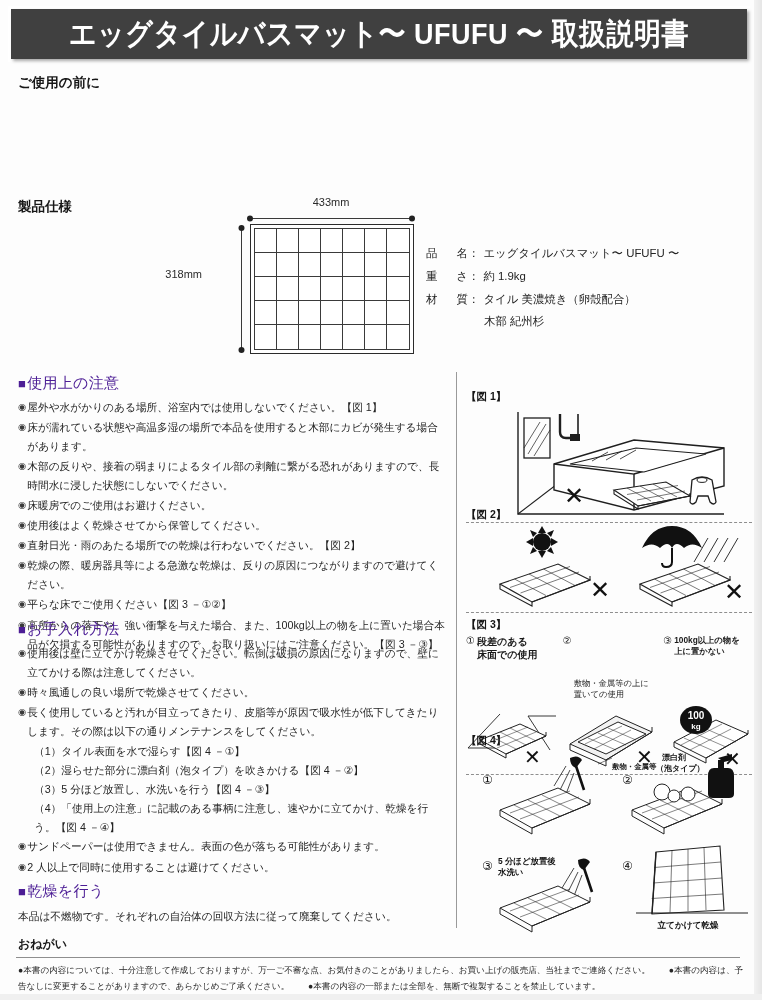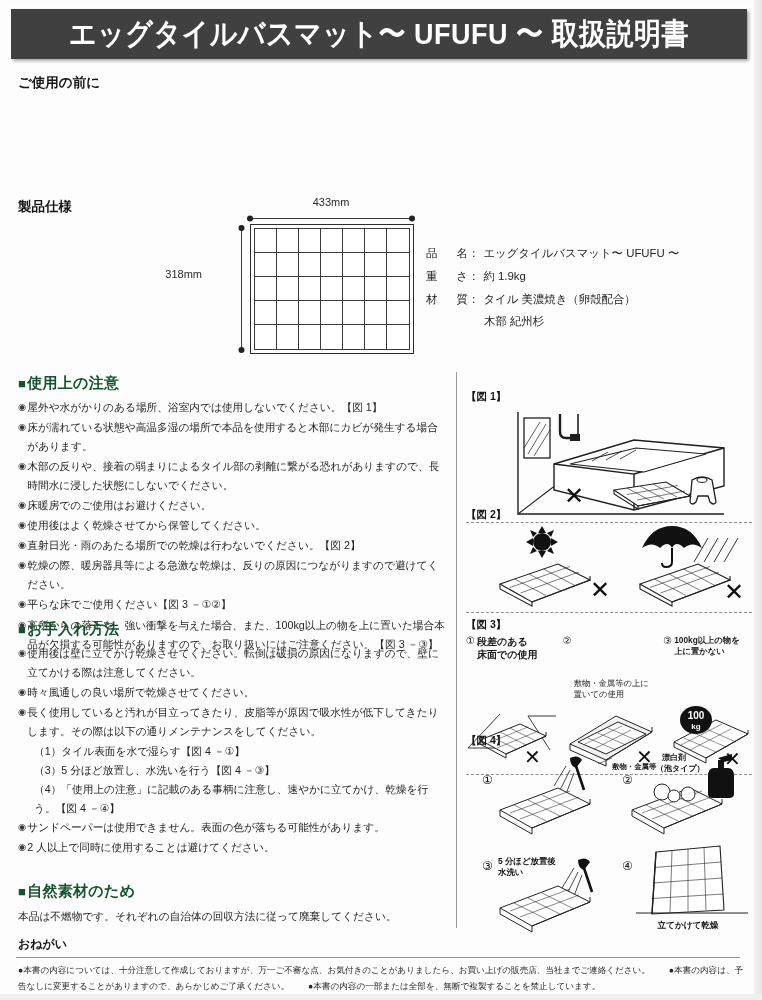--- a/index.html
+++ b/index.html
@@ -98,21 +98,21 @@
 
   .spec-list { position: absolute; left: 236px; top: 46px; font-size: 11.4px; line-height: 2.0; color: #232323; }
   .spec-row { display: flex; }
   .spec-key { width: 42px; display: flex; justify-content: space-between; }
   .spec-colon { margin: 0 4px 0 0; }
   .spec-cont { padding-left: 58px; }
 
   
   .lcol { position: absolute; left: 18px; width: 428px; }
   .sec-head {
-    font-size: 15px; font-weight: 700; color: #14532d;
+    font-size: 15px; font-weight: 400; color: #4c1d95;
     margin-bottom: 5px; letter-spacing: .3px;
   }
   .sec-head .sq { font-size: 13px; margin-right: 1px; }
   .bullets { font-size: 10.7px; line-height: 1.78; color: #232323; }
   .bl { display: flex; margin-bottom: 1px; }
   .bl .dot { flex: 0 0 auto; margin-right: 1px; color: #3a3a3a; font-size: 9.5px; line-height: 1.95; }
   .bl .txt { flex: 1 1 auto; }
   .numlist { padding-left: 16px; }
 
   
@@ -284,35 +284,36 @@
         </div>
         <div class="bl">
           <span class="dot">◉</span>
           <span class="txt">時々風通しの良い場所で乾燥させてください。</span>
         </div>
         <div class="bl">
           <span class="dot">◉</span>
           <span class="txt">長く使用していると汚れが目立ってきたり、皮脂等が原因で吸水性が低下してきたりします。その際は以下の通りメンテナンスをしてください。</span>
         </div>
         <div class="numlist">（1）タイル表面を水で湿らす【図 4 －①】</div>
+        <div class="numlist">（2）湿らせた部分に漂白剤（泡タイプ）を吹きかける【図 4 －②】</div>
         <div class="numlist">（3）5 分ほど放置し、水洗いを行う【図 4 －③】</div>
         <div class="numlist">（4）「使用上の注意」に記載のある事柄に注意し、速やかに立てかけ、乾燥を行う。【図 4 －④】</div>
         <div class="bl">
           <span class="dot">◉</span>
           <span class="txt">サンドペーパーは使用できません。表面の色が落ちる可能性があります。</span>
         </div>
         <div class="bl">
           <span class="dot">◉</span>
           <span class="txt">2 人以上で同時に使用することは避けてください。</span>
         </div>
       </div>
   </div>
 
   <div class="lcol" style="top:882px;">
-    <div class="sec-head"><span class="sq">■</span><span>自然素材のため</span></div>
+    <div class="sec-head"><span class="sq">■</span><span>乾燥を行う</span></div>
     <div class="bullets" style="line-height:1.9;">本品は不燃物です。それぞれの自治体の回収方法に従って廃棄してください。</div>
   </div>
 
   <div class="rcol" style="top:390px;">
     <div class="fig-label">【図 1】</div>
     <svg width="286" height="118" viewBox="0 0 286 118">
       <g fill="none" stroke="#1f1f1f" stroke-width="1.4">
 
         <path d="M52 8 L52 110 L258 110"></path>
         <path d="M52 110 L120 58" stroke-width="1.1"></path>

